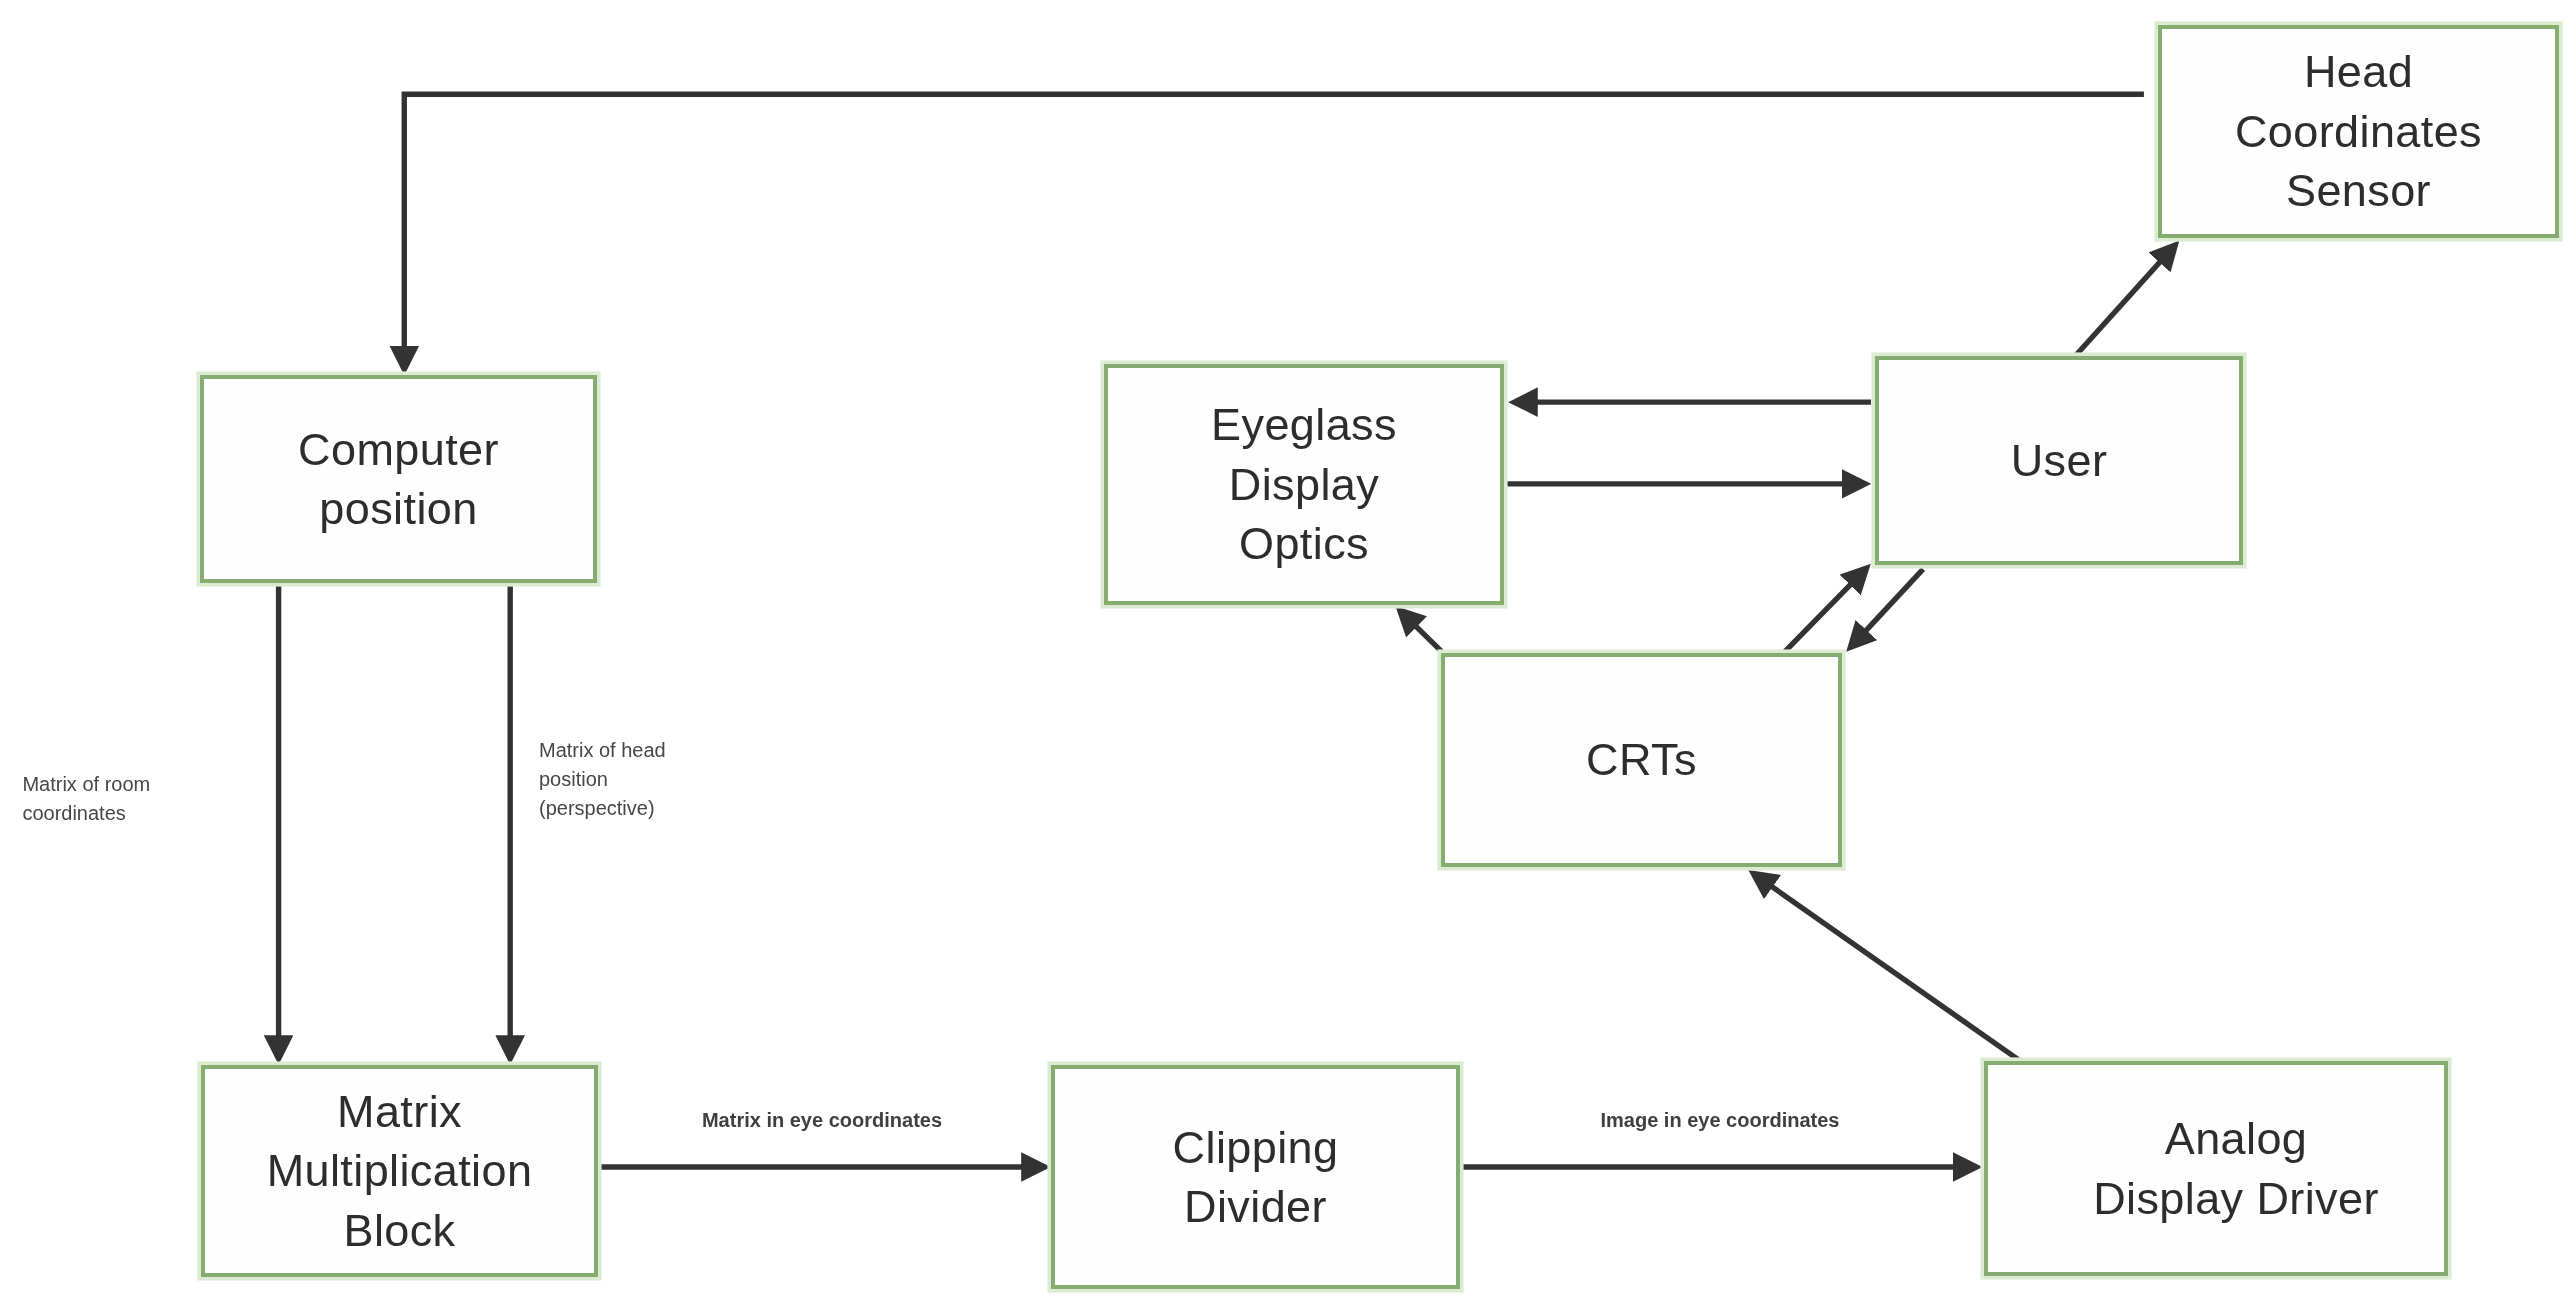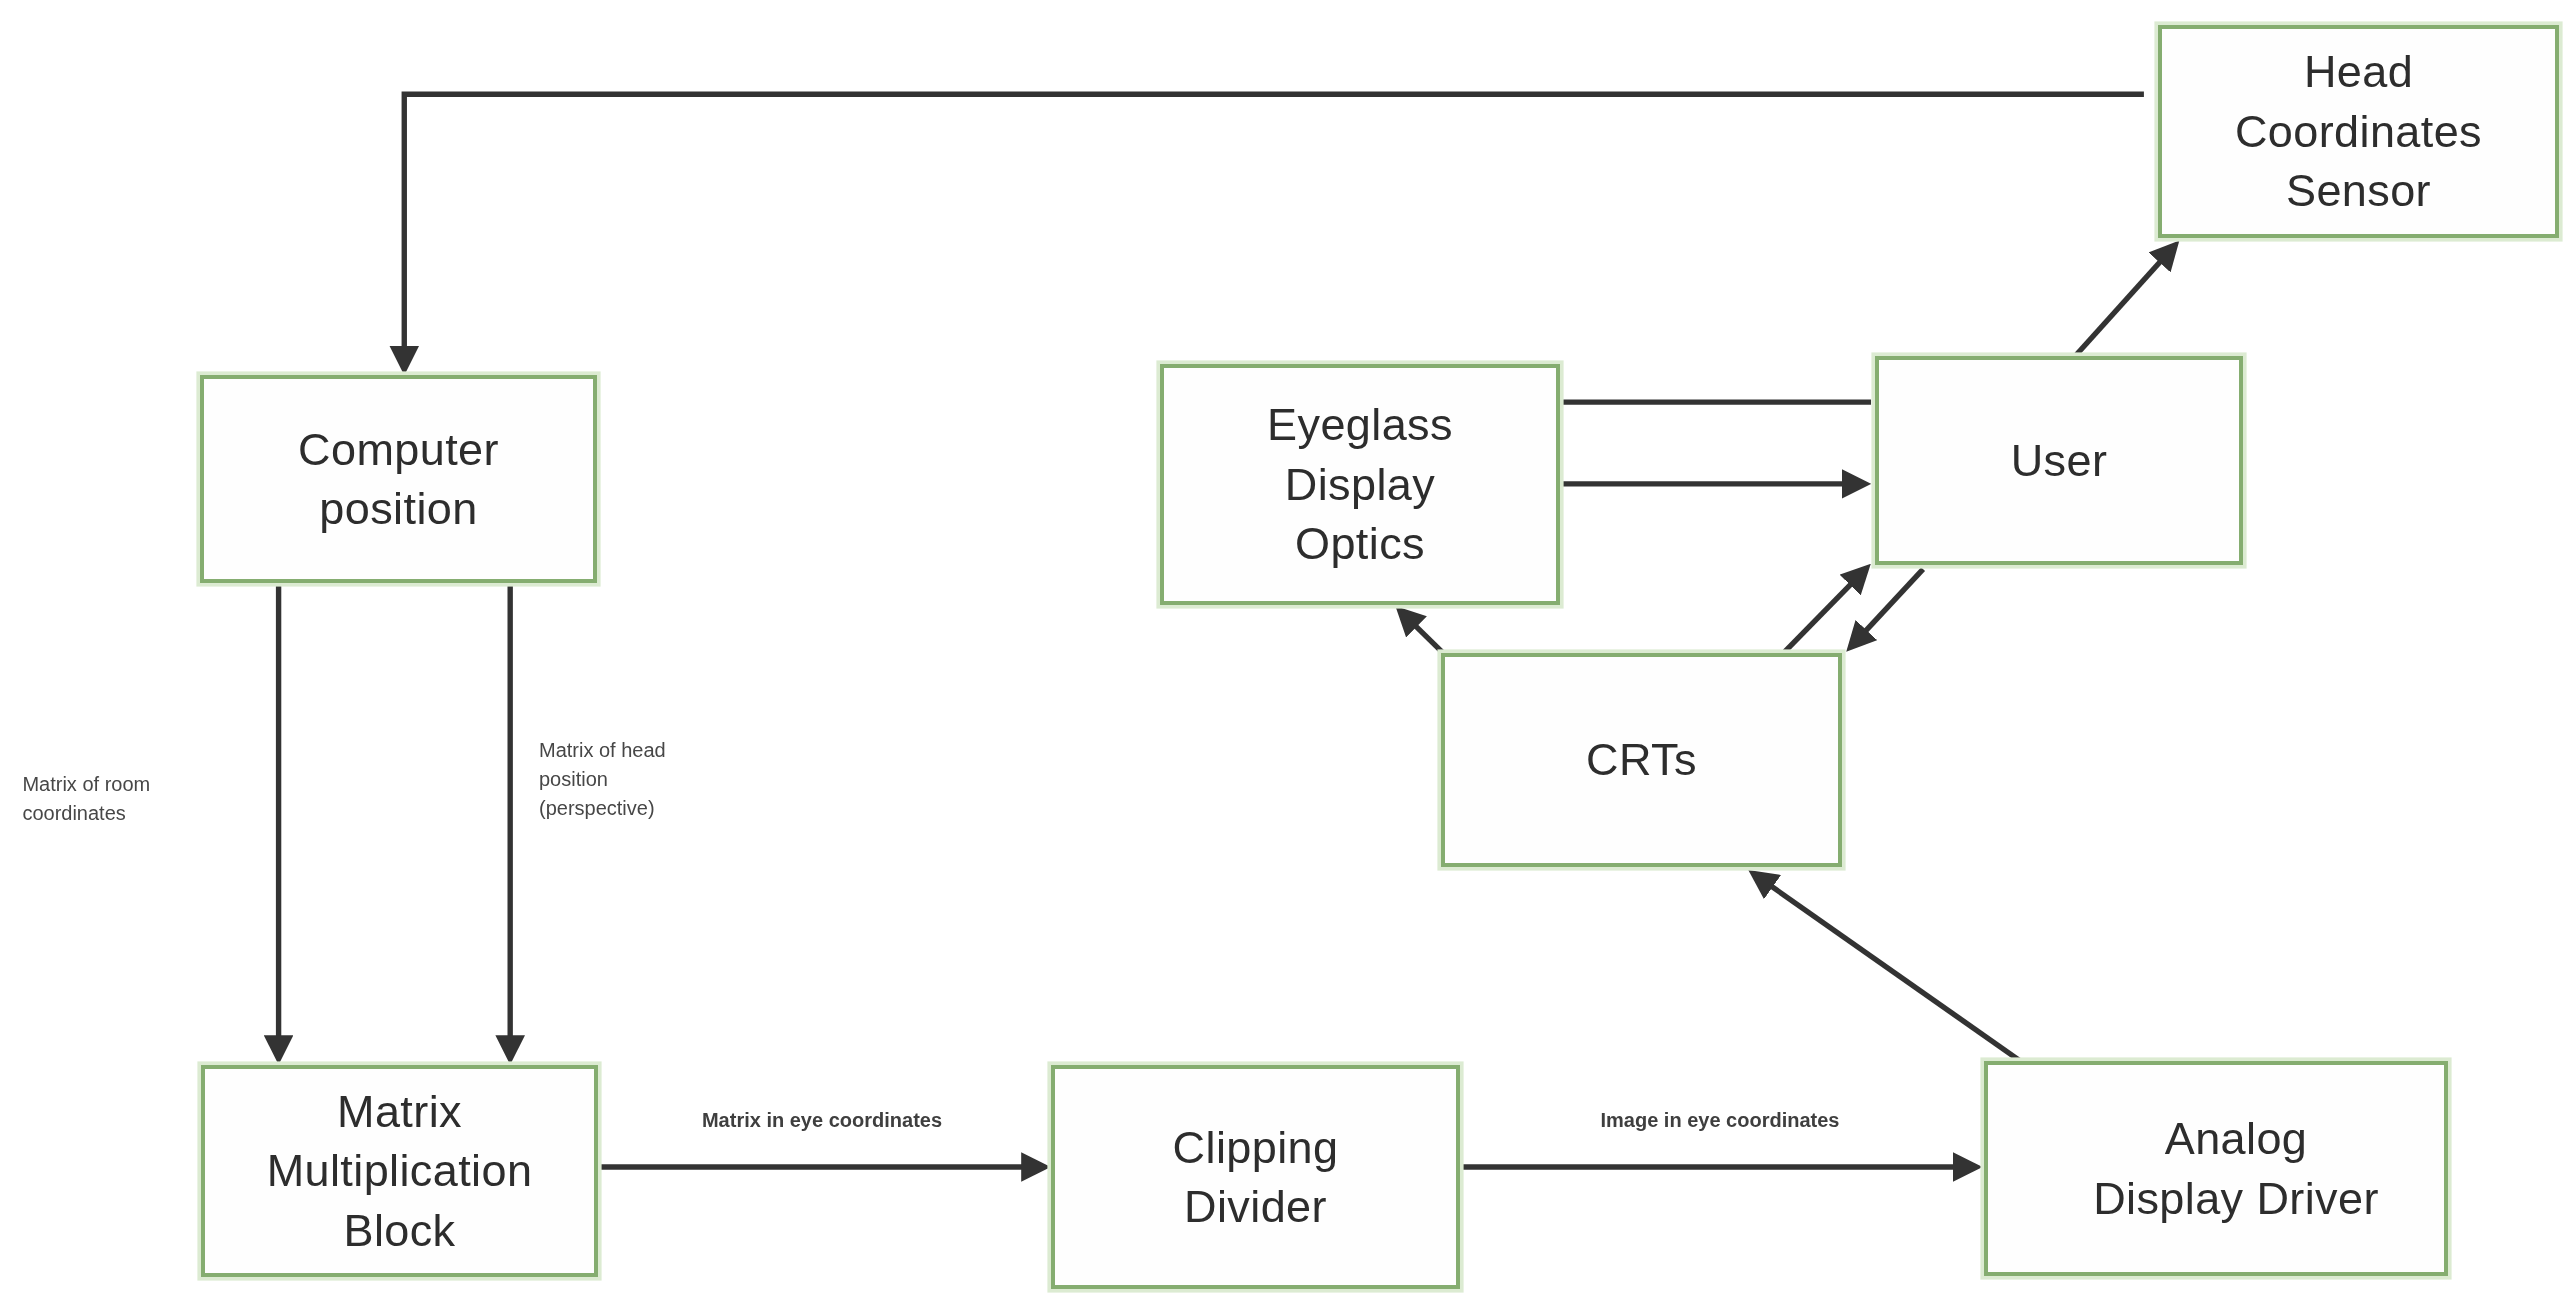--- a/index.html
+++ b/index.html
@@ -103,21 +103,21 @@
     <span class="node-label">Head
 Coordinates
 Sensor</span>
   </div>
 
   <div class="node" style="left:200px; top:375px; width:397px; height:208px;">
     <span class="node-label">Computer
 position</span>
   </div>
 
-  <div class="node" style="left:1160px; top:364px; width:400px; height:241px;">
+  <div class="node" style="left:1104px; top:364px; width:400px; height:241px;">
     <span class="node-label">Eyeglass
 Display
 Optics</span>
   </div>
 
   <div class="node" style="left:1875px; top:356px; width:368px; height:209px;">
     <span class="node-label">User</span>
   </div>
 
   <div class="node" style="left:201px; top:1065px; width:397px; height:212px;">

